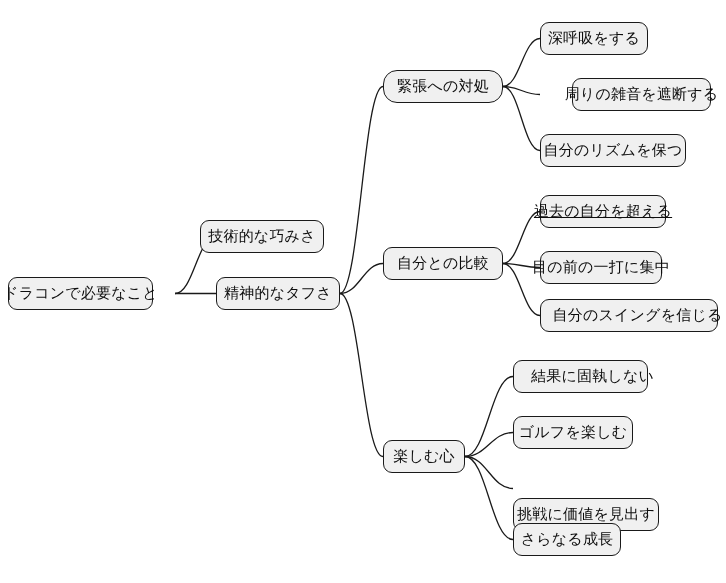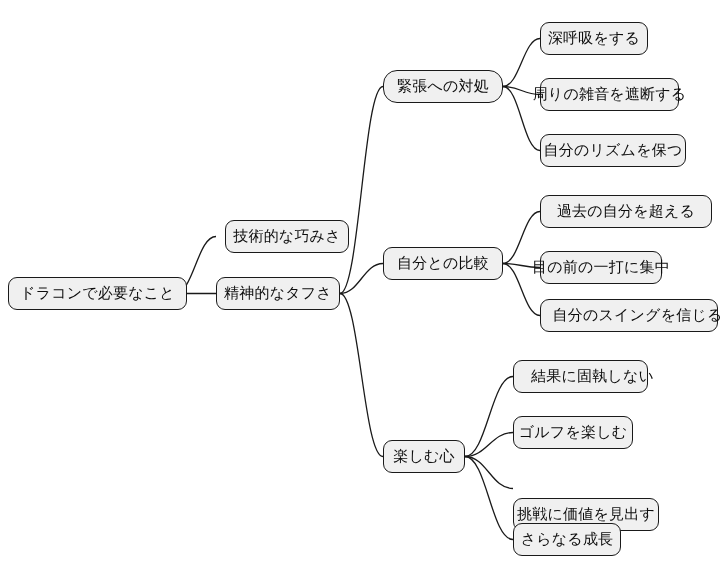--- a/index.html
+++ b/index.html
@@ -59,48 +59,48 @@
       <path d="M 503 86.5 C 519.65 86.5, 523.35 150.5, 540 150.5" fill="none" stroke="#1a1a1a" stroke-width="1.3"></path>
       <path d="M 503 263.5 C 519.65 263.5, 523.35 211.5, 540 211.5" fill="none" stroke="#1a1a1a" stroke-width="1.3"></path>
       <path d="M 503 263.5 C 519.65 263.5, 523.35 267.5, 540 267.5" fill="none" stroke="#1a1a1a" stroke-width="1.3"></path>
       <path d="M 503 263.5 C 519.65 263.5, 523.35 315.5, 540 315.5" fill="none" stroke="#1a1a1a" stroke-width="1.3"></path>
       <path d="M 465 456.5 C 486.6 456.5, 491.4 376.5, 513 376.5" fill="none" stroke="#1a1a1a" stroke-width="1.3"></path>
       <path d="M 465 456.5 C 486.6 456.5, 491.4 432.5, 513 432.5" fill="none" stroke="#1a1a1a" stroke-width="1.3"></path>
       <path d="M 465 456.5 C 486.6 456.5, 491.4 488.5, 513 488.5" fill="none" stroke="#1a1a1a" stroke-width="1.3"></path>
       <path d="M 465 456.5 C 486.6 456.5, 491.4 539.5, 513 539.5" fill="none" stroke="#1a1a1a" stroke-width="1.3"></path>
     </svg>
   <div id="node-layer">
-      <div class="node" style="left: 8px; top: 277px; width: 179px;">
+      <div class="node" style="left: 8px; top: 277px; width: 145px;">
         <span class="node-label">ドラコンで必要なこと</span>
       </div>
-      <div class="node" style="left: 225px; top: 220px; width: 124px;">
+      <div class="node" style="left: 200px; top: 220px; width: 124px;">
         <span class="node-label">技術的な巧みさ</span>
       </div>
       <div class="node" style="left: 216px; top: 277px; width: 124px;">
         <span class="node-label">精神的なタフさ</span>
       </div>
       <div class="node" style="left: 383px; top: 70px; width: 120px; border-radius: 14px;">
         <span class="node-label">緊張への対処</span>
       </div>
       <div class="node" style="left: 383px; top: 247px; width: 120px;">
         <span class="node-label">自分との比較</span>
       </div>
       <div class="node" style="left: 383px; top: 440px; width: 82px;">
         <span class="node-label">楽しむ心</span>
       </div>
       <div class="node" style="left: 540px; top: 22px; width: 108px;">
         <span class="node-label">深呼吸をする</span>
       </div>
-      <div class="node" style="left: 540px; top: 78px; width: 139px;">
+      <div class="node" style="left: 572px; top: 78px; width: 139px;">
         <span class="node-label">周りの雑音を遮断する</span>
       </div>
       <div class="node" style="left: 540px; top: 134px; width: 146px;">
         <span class="node-label">自分のリズムを保つ</span>
       </div>
-      <div class="node" style="left: 540px; top: 195px; width: 172px;">
+      <div class="node" style="left: 540px; top: 195px; width: 126px; text-decoration: underline;">
         <span class="node-label">過去の自分を超える</span>
       </div>
       <div class="node" style="left: 540px; top: 251px; width: 122px;">
         <span class="node-label">目の前の一打に集中</span>
       </div>
       <div class="node" style="left: 540px; top: 299px; width: 178px; padding-left: 28px;">
         <span class="node-label">自分のスイングを信じる</span>
       </div>
       <div class="node" style="left: 513px; top: 360px; width: 135px; padding-left: 35px;">
         <span class="node-label">結果に固執しない</span>

